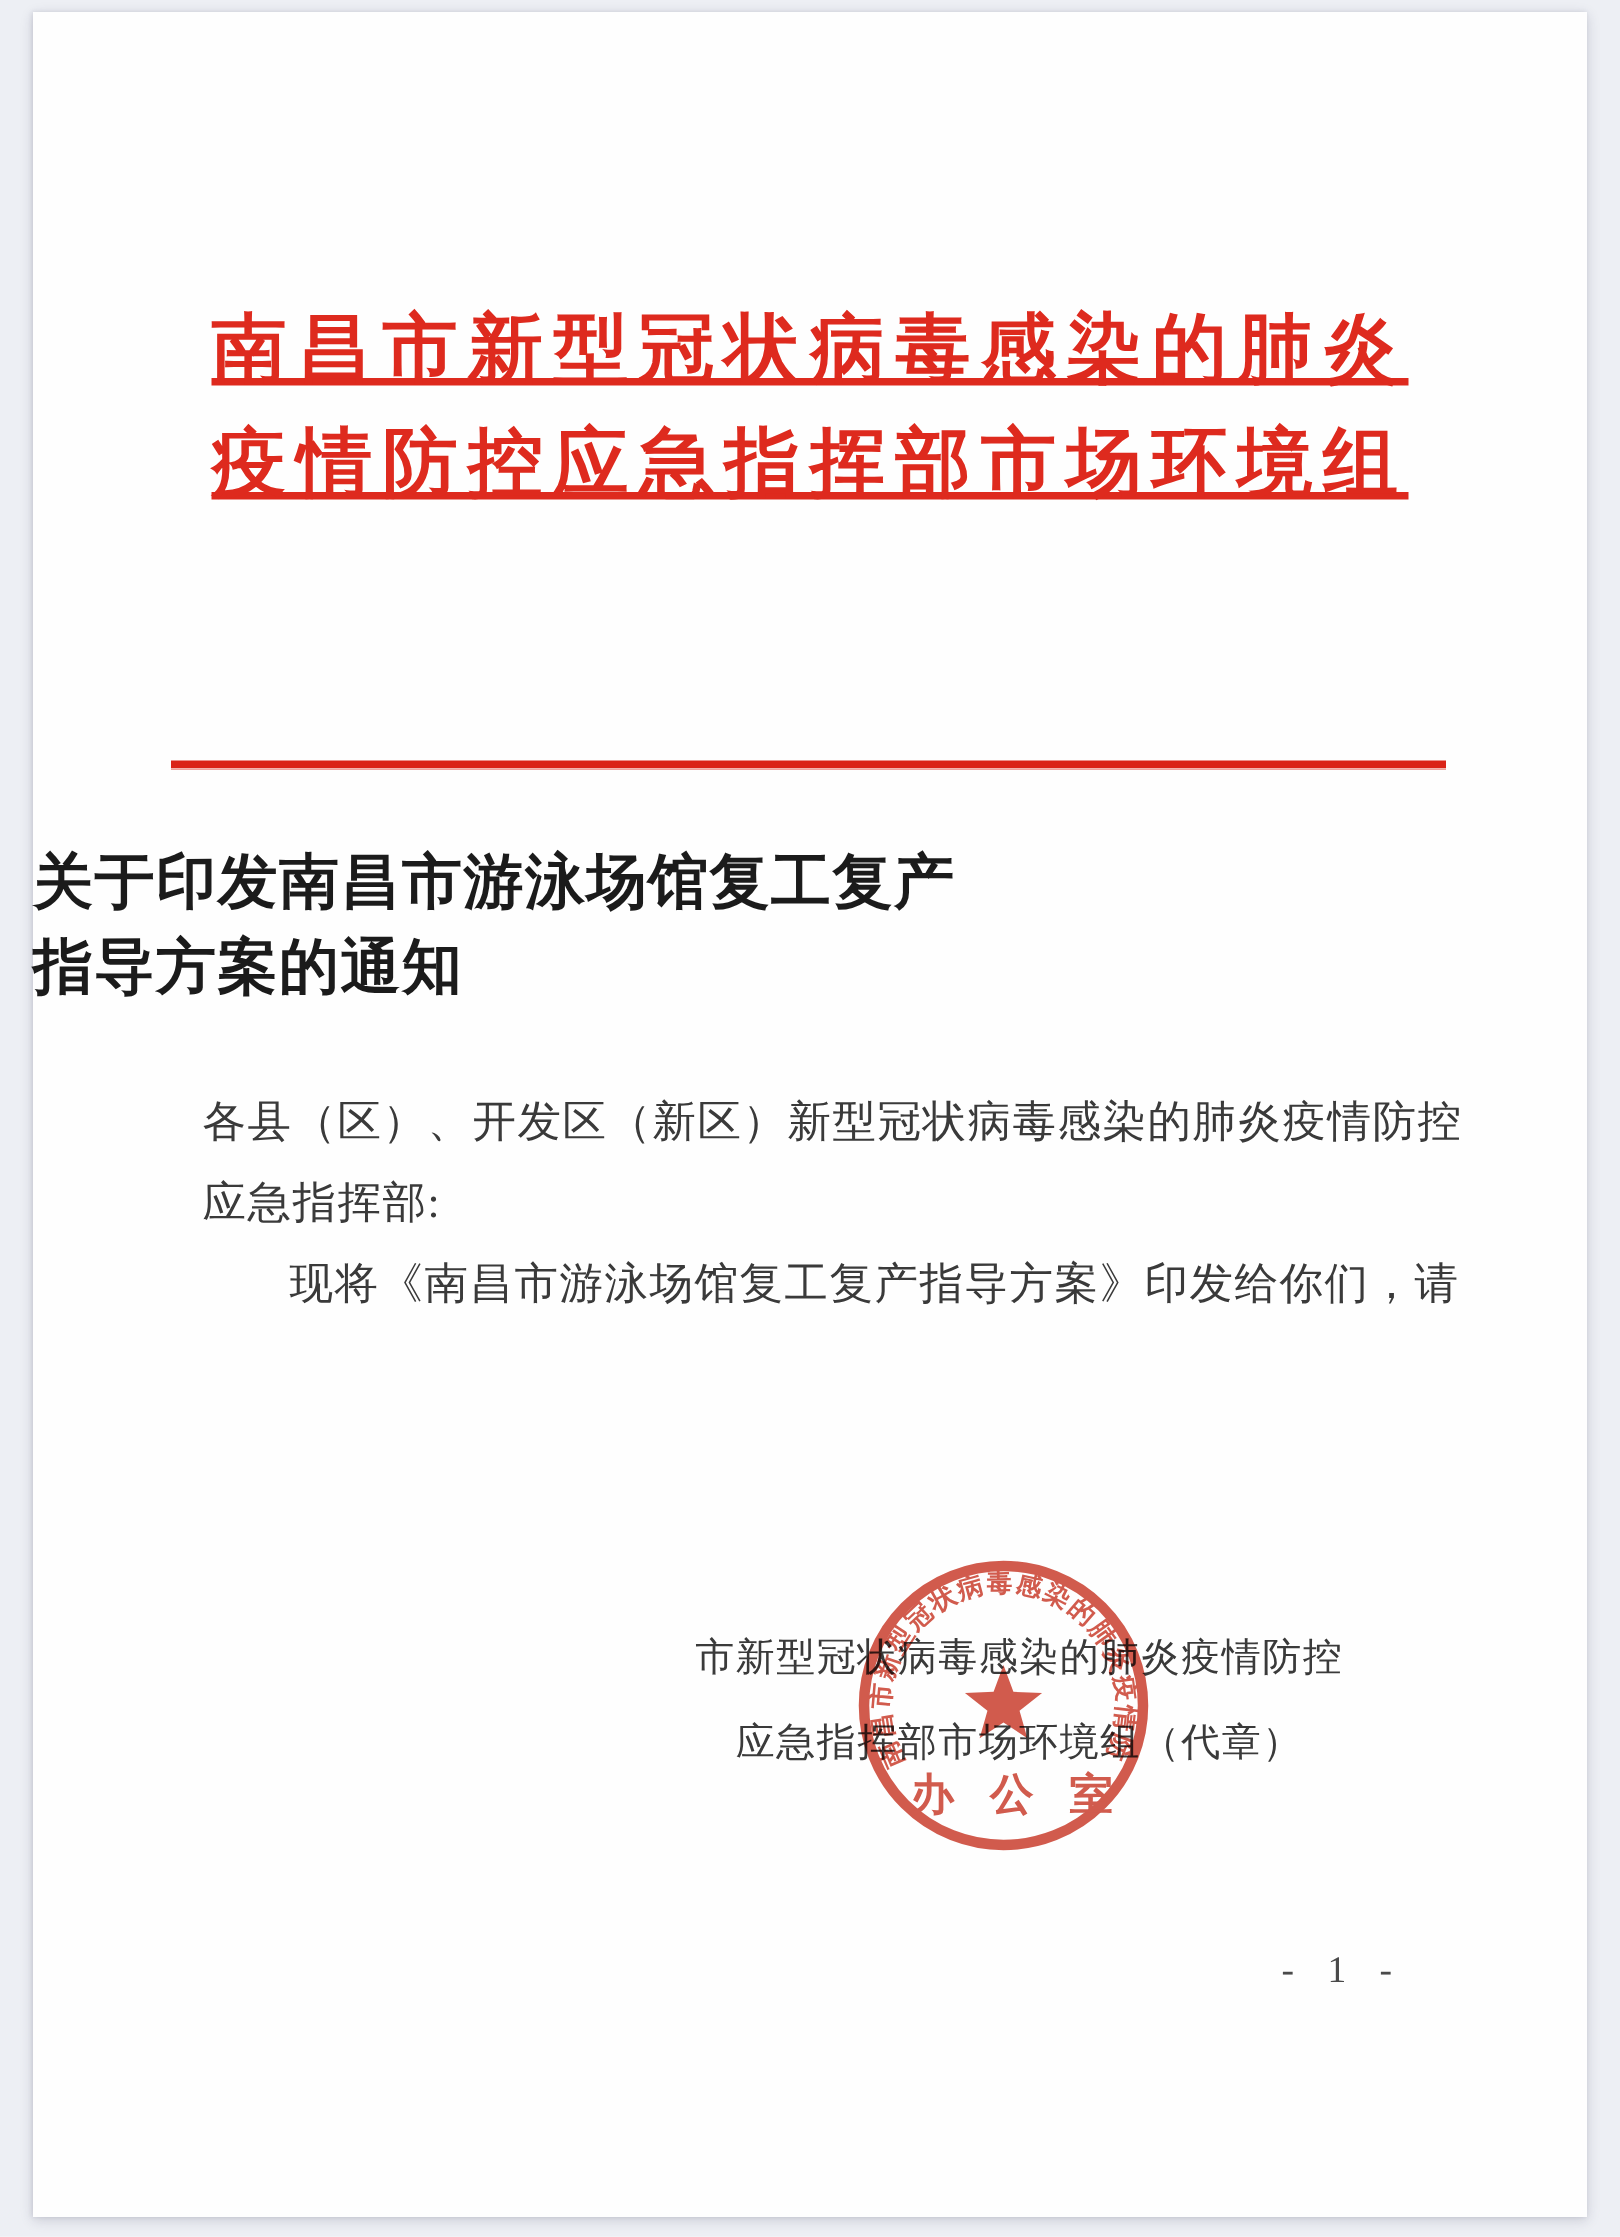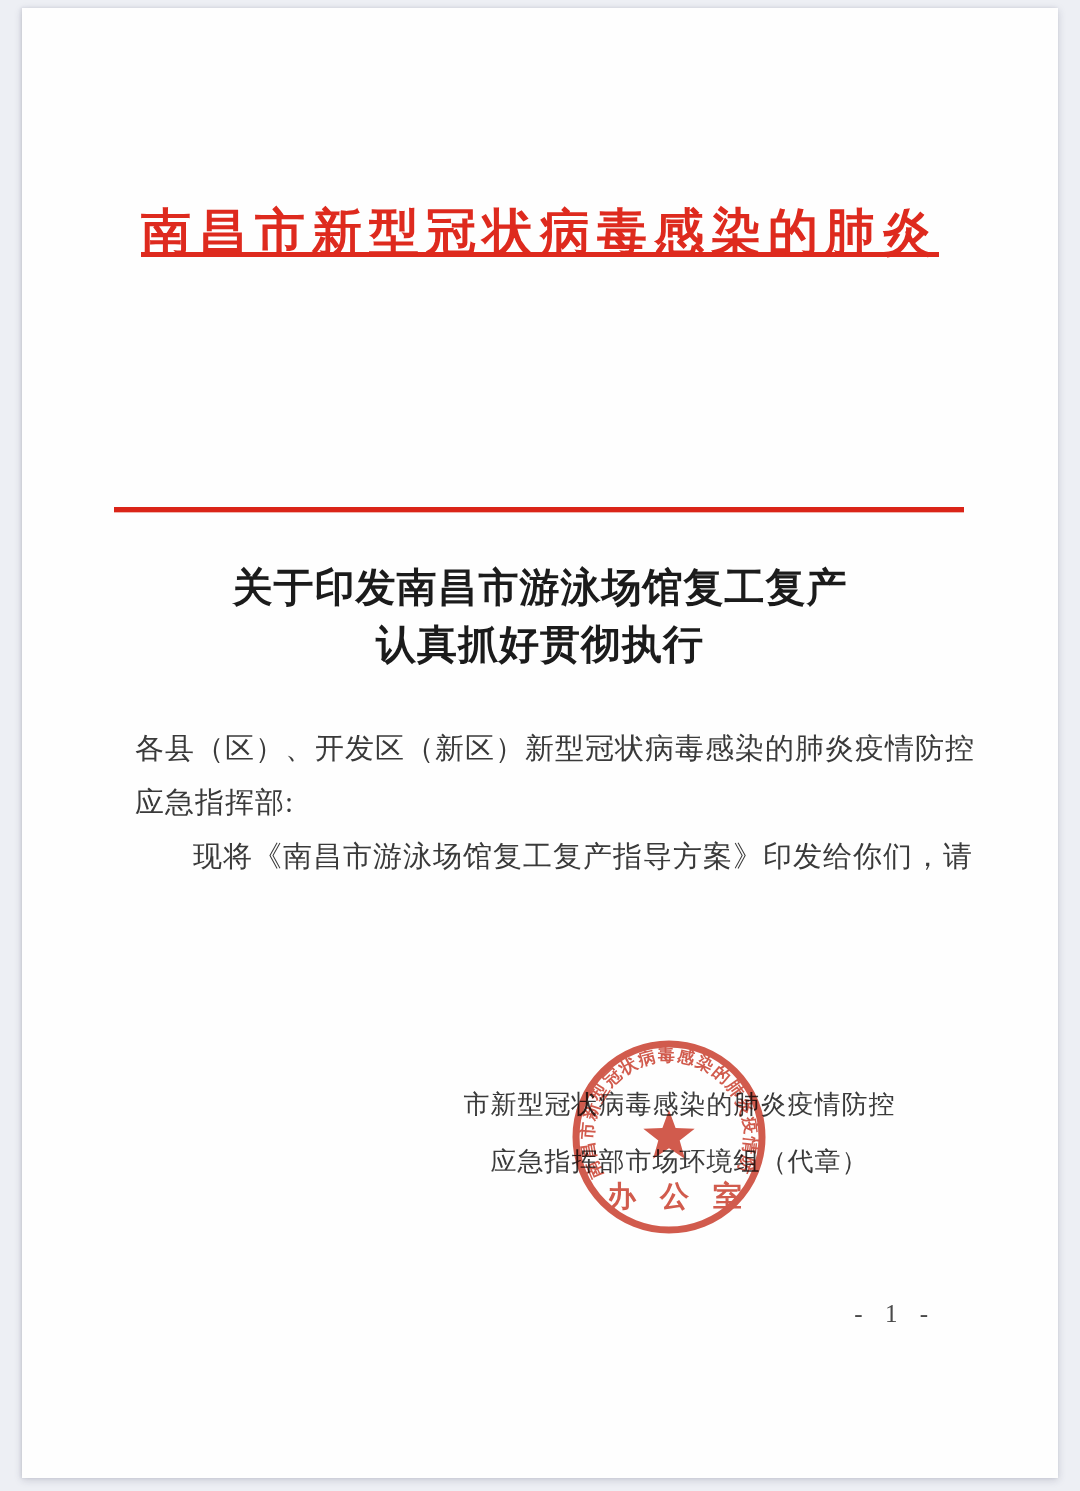--- a/index.html
+++ b/index.html
@@ -38,21 +38,20 @@
   .red-line {
     position: absolute;
     top: 499px; left: 92px;
     width: 850px; height: 5px;
     background: #da2418;
     border-bottom: 1px solid #f2b4ae;
   }
   .doc-title {
     position: absolute;
     top: 551px; left: 0; width: 100%;
-    text-align: center;
     color: #1b1b1b;
     font-weight: bold;
     font-size: 40px;
     line-height: 57px;
     letter-spacing: 1px;
   }
   .body-block {
     position: absolute;
     top: 713px; left: 113px;
     width: 830px;
@@ -104,28 +103,29 @@
     fill: #cc4434;
   }
 </style>
 </head>
 <body>
 
 <div class="page">
 
   <div class="red-header">
     <div>南昌市新型冠状病毒感染的肺炎</div>
+    <div>疫情防控应急指挥部市场环境组</div>
   </div>
 
 
   <div class="red-line"></div>
 
   <div class="doc-title">
     <div>关于印发南昌市游泳场馆复工复产</div>
-    <div>认真抓好贯彻执行</div>
+    <div>指导方案的通知</div>
   </div>
 
   <div class="body-block">
     <div class="body-line">各县（区）、开发区（新区）新型冠状病毒感染的肺炎疫情防控</div>
     <div class="body-line">应急指挥部:</div>
     <div class="body-line indent">现将《南昌市游泳场馆复工复产指导方案》印发给你们，请</div>
   </div>
 
   <div class="signature-block">
     <div>市新型冠状病毒感染的肺炎疫情防控</div>

